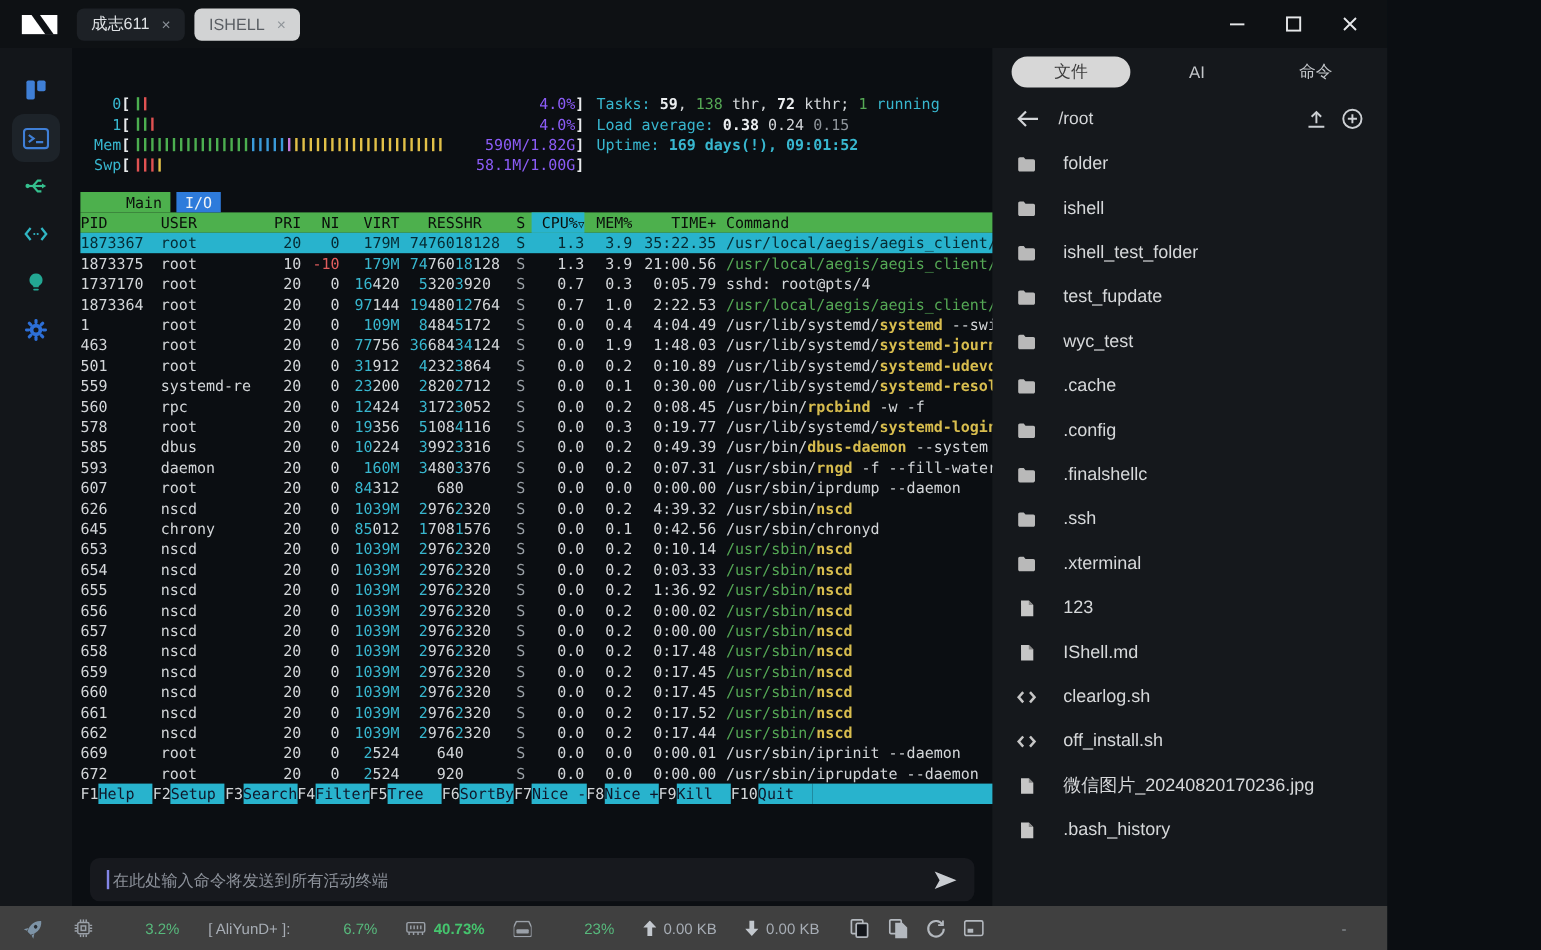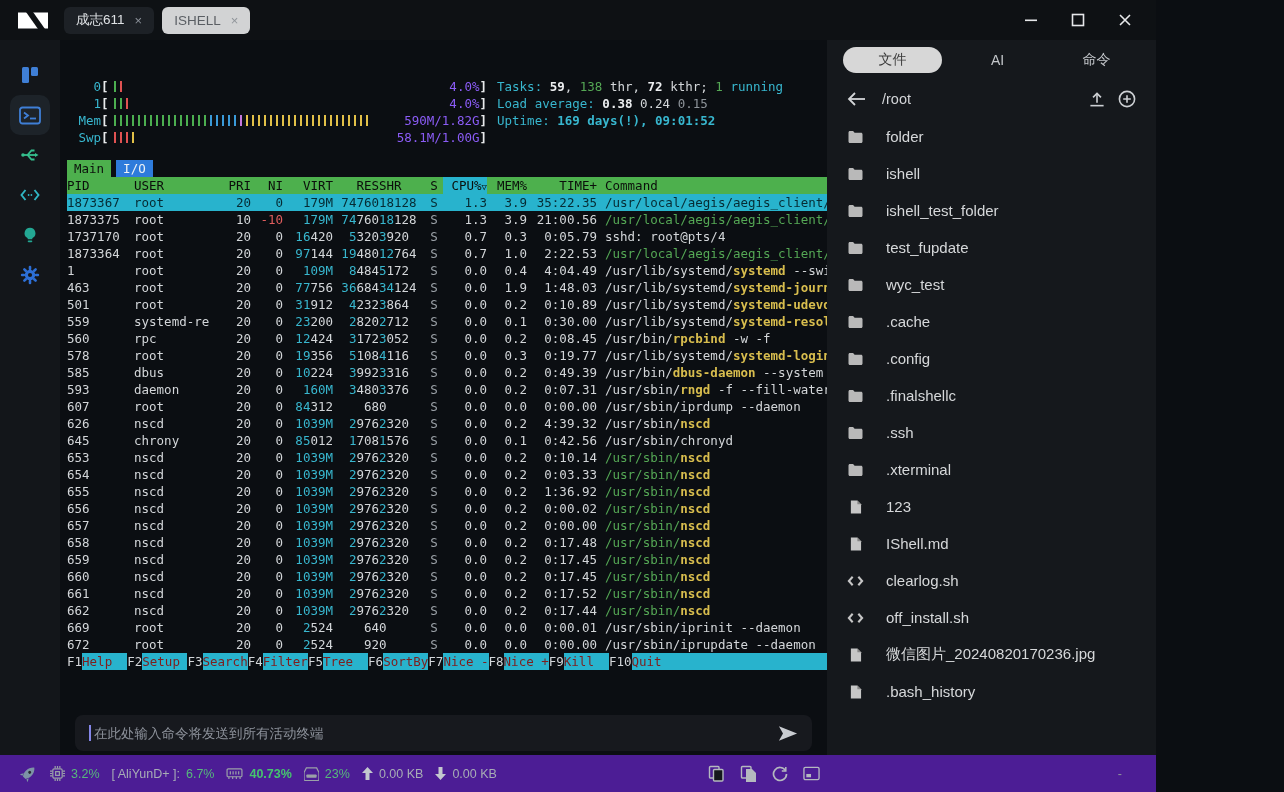--- a/index.html
+++ b/index.html
@@ -62,21 +62,21 @@
   .c-cpu{width:44px;text-align:right}
   .c-mem{width:40px;text-align:right}
   .c-time{width:70px;text-align:right}
   .c-cmd{flex:1;padding-left:8px;white-space:nowrap}
   .hrow .c-cpu { background:#28b3cd; }
   .tri { font-size:9px; }
   .dim { color:#9aa0a6; }
   .prow.sel { background:#28b3cd; }
   .prow.sel .cell, .prow.sel .sg { color:#062b33 !important; font-weight:normal; }
   .fbar .fk { color:#d3d6d9; }
-  .fbar .fl { background:#28b3cd; color:#7f1d1d; }
+  .fbar .fl { background:#28b3cd; color:#0f172a; }
   .ffill { flex:1; background:#28b3cd; }
 
   
   .cmdbar { margin:auto 15px 4px 15px; height:36px; background:#17191e; border-radius:8px; display:flex; align-items:center; padding:0 14px; flex:0 0 auto; }
   .caret { width:2px; height:16px; background:#8486e8; margin-right:3px; flex:0 0 auto; }
   .cmdinput { flex:1; background:transparent; border:none; outline:none; color:#d8dadc; font-size:13.5px; font-family:"Liberation Sans", sans-serif; }
   .cmdinput::placeholder { color:#8d929b; opacity:1; }
 
   
   .rpanel { width:329px; background:#15181c; display:flex; flex-direction:column; overflow:hidden; flex:0 0 auto; }
@@ -85,23 +85,23 @@
   .rtab.active { background:#d7d7d7; color:#3c3c3c; border-radius:13px; margin:0 6px; }
   .pathrow { height:38px; display:flex; align-items:center; padding:0 20px; gap:12px; }
   .pathtxt { color:#d3d5d8; font-size:14.5px; margin-left:4px; }
   .spacer { flex:1; }
   .flist { flex:1; overflow:hidden; padding-left:20px; }
   .fitem { height:37px; display:flex; align-items:center; gap:22px; }
   .ficon { width:17px; height:17px; display:flex; align-items:center; justify-content:center; }
   .fname { color:#d6d8da; font-size:15px; white-space:nowrap; }
 
   
-  .statusbar { height:37px; background:#4c1d95; display:flex; align-items:center; padding:0 18px; gap:12px; font-size:12.5px; color:#a7adb5; position:relative; flex:0 0 auto; }
+  .statusbar { height:37px; background:#404040; display:flex; align-items:center; padding:0 18px; gap:24px; font-size:12.5px; color:#a7adb5; position:relative; flex:0 0 auto; }
   .sitem { display:flex; align-items:center; gap:6px; white-space:nowrap; }
-  .green { color:#57b97c; }
+  .green { color:#57b97c;padding-left:38px; }
   .greenb { color:#45c56e; font-weight:bold; }
   .sb-icons { margin-left:auto; margin-right:318px; display:flex; align-items:center; gap:15px; }
   .sb-dash { position:absolute; right:34px; color:#8e949a; }
 </style>
 </head>
 <body>
 
 <div class="app">
 
   <div class="titlebar">

